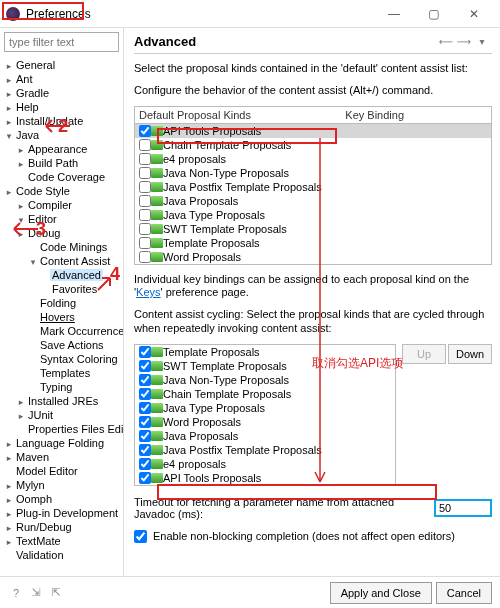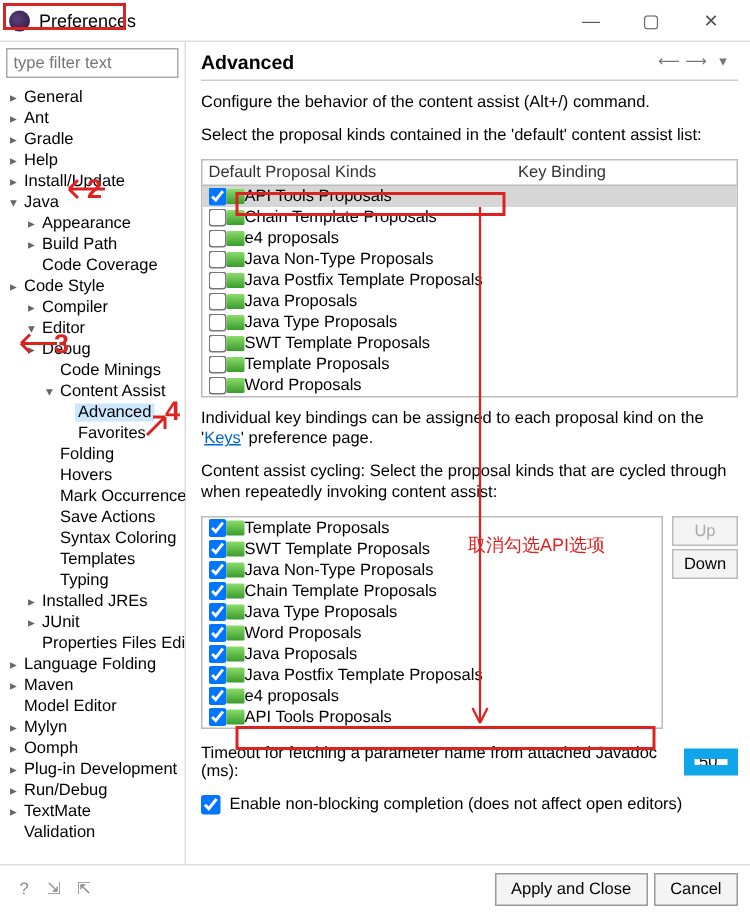--- a/index.html
+++ b/index.html
@@ -28,25 +28,25 @@
   .listhdr { display: flex; font-size: 11px; color: #333; border: 1px solid #bbb; border-bottom: none; }
   .listhdr div { padding: 2px 4px; }
   .listbox { border: 1px solid #bbb; max-height: 150px; overflow: hidden; }
   .row { display: flex; align-items: center; padding: 1px 4px; gap: 0; }
   .row.sel { background: #d6d6d6; }
   .row input[type=checkbox] { width: 12px; height: 12px; }
   .row .rico { width: 12px; height: 10px; background: linear-gradient(#8bdc6b,#3a9c2c); border-radius: 1px; }
   .link { color: #0066cc; text-decoration: underline; cursor: pointer; }
   .cycling { display: flex; gap: 6px; }
   .cycling .listbox { flex: 1; }
-  .sidebtns { display: flex; flex-direction: column; gap: 2px; }
+  .sidebtns { display: flex; gap: 2px; }
   .sidebtns button { width: 44px; height: 20px; font-size: 11px; border: 1px solid #bbb; background: #f4f4f4; cursor: pointer; }
   .sidebtns button:disabled { color: #aaa; }
   .field { display: flex; align-items: center; gap: 6px; margin: 10px 0; }
-  .field input[type=text] { width: 36px; height: 18px; border: 7px solid #0ea5e9; padding: 1px 3px; font-size: 11px; }
+  .field input[type=text] { width: 58px; height: 18px; border: 2px solid #0ea5e9; padding: 1px 3px; font-size: 11px; }
   .chkline { display: flex; align-items: center; gap: 6px; margin-bottom: 8px; }
   .footer { height: 32px; border-top: 1px solid #ddd; display: flex; align-items: center; padding: 0 8px; gap: 4px; }
   .footer .spacer { flex: 1; }
   .footer button { height: 22px; padding: 0 10px; font-size: 11px; border: 1px solid #999; background: #f4f4f4; cursor: pointer; }
   .footer .fi { width: 16px; height: 16px; color: #888; display:flex;align-items:center;justify-content:center; cursor:pointer; }
   .annotation { position: absolute; color: #d22; font-family: cursive, sans-serif; font-weight:600; pointer-events: none; }
   .arrow { position: absolute; pointer-events: none; }
   .cn-note { position: absolute; color: #d22; font-size: 12px; font-family: "Microsoft YaHei", sans-serif; pointer-events:none; }
 </style>
 </head>
@@ -79,21 +79,21 @@
         <div class="node" style="padding-left: 16px;"><span class="toggle"></span><span class="lbl">Code Coverage</span></div>
         <div class="node" style="padding-left: 4px;"><span class="toggle">▸</span><span class="lbl">Code Style</span></div>
         <div class="node" style="padding-left: 16px;"><span class="toggle">▸</span><span class="lbl">Compiler</span></div>
         <div class="node" style="padding-left: 16px;"><span class="toggle">▾</span><span class="lbl">Editor</span></div>
         <div class="node" style="padding-left: 16px;"><span class="toggle">▸</span><span class="lbl">Debug</span></div>
         <div class="node" style="padding-left: 28px;"><span class="toggle"></span><span class="lbl">Code Minings</span></div>
         <div class="node" style="padding-left: 28px;"><span class="toggle">▾</span><span class="lbl">Content Assist</span></div>
         <div class="node" style="padding-left: 40px;"><span class="toggle"></span><span class="lbl sel">Advanced</span></div>
         <div class="node" style="padding-left: 40px;"><span class="toggle"></span><span class="lbl">Favorites</span></div>
         <div class="node" style="padding-left: 28px;"><span class="toggle"></span><span class="lbl">Folding</span></div>
-        <div class="node" style="padding-left: 28px;"><span class="toggle"></span><span class="lbl">Hovers</span></div>
+        <div class="node" style="padding-left: 28px; text-decoration: underline;"><span class="toggle"></span><span class="lbl">Hovers</span></div>
         <div class="node" style="padding-left: 28px;"><span class="toggle"></span><span class="lbl">Mark Occurrences</span></div>
         <div class="node" style="padding-left: 28px;"><span class="toggle"></span><span class="lbl">Save Actions</span></div>
         <div class="node" style="padding-left: 28px;"><span class="toggle"></span><span class="lbl">Syntax Coloring</span></div>
         <div class="node" style="padding-left: 28px;"><span class="toggle"></span><span class="lbl">Templates</span></div>
         <div class="node" style="padding-left: 28px;"><span class="toggle"></span><span class="lbl">Typing</span></div>
         <div class="node" style="padding-left: 16px;"><span class="toggle">▸</span><span class="lbl">Installed JREs</span></div>
         <div class="node" style="padding-left: 16px;"><span class="toggle">▸</span><span class="lbl">JUnit</span></div>
         <div class="node" style="padding-left: 16px;"><span class="toggle"></span><span class="lbl">Properties Files Editor</span></div>
         <div class="node" style="padding-left: 4px;"><span class="toggle">▸</span><span class="lbl">Language Folding</span></div>
         <div class="node" style="padding-left: 4px;"><span class="toggle">▸</span><span class="lbl">Maven</span></div>
@@ -108,22 +108,22 @@
   </div>
 
   <div class="main">
     <div class="toolbar">
       <div class="tb">⟵</div>
       <div class="tb">⟶</div>
       <div class="tb">▾</div>
     </div>
     <h2>Advanced</h2>
     <div class="hr"></div>
+    <div class="para">Select the proposal kinds contained in the 'default' content assist list:</div>
     <div class="para">Configure the behavior of the content assist (Alt+/) command.</div>
-    <div class="para">Select the proposal kinds contained in the 'default' content assist list:</div>
     <div class="listhdr">
       <div style="flex:1.4">Default Proposal Kinds</div>
       <div style="flex:1">Key Binding</div>
     </div>
     <div class="listbox" id="list1">
         <div class="row sel">
           <input type="checkbox" checked="" style="">
           <span class="rico"></span>
           <span>API Tools Proposals</span>
         </div>

